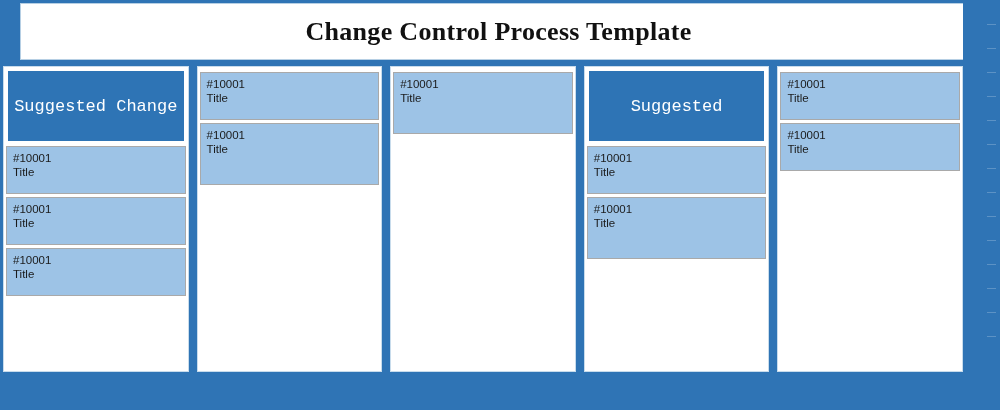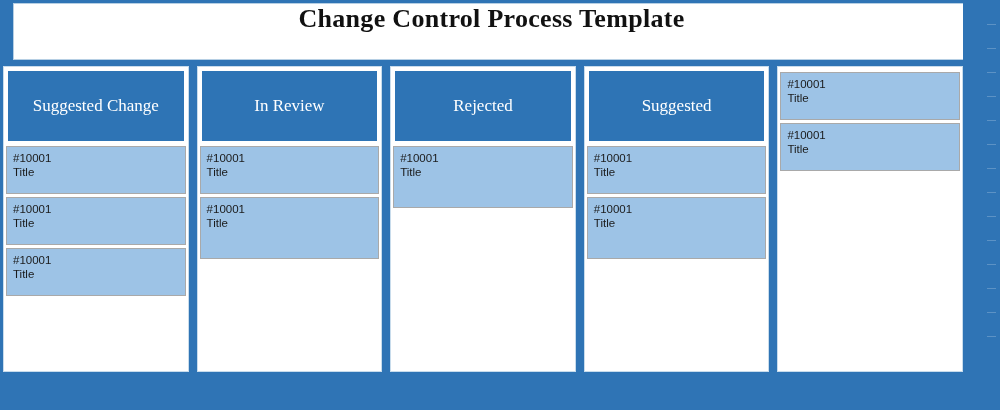--- a/index.html
+++ b/index.html
@@ -12,28 +12,29 @@
     width: 1000px;
     height: 410px;
     background: #2F74B5;
     overflow: hidden;
     font-family: "Liberation Sans", sans-serif;
   }
 
   
   #title-bar {
     position: absolute;
-    left: 13px;
+    left: 20px;
     top: 3px;
     width: 957px;
     height: 57px;
     background: #ffffff;
     border: 1px solid #b6cfe4;
     box-sizing: border-box;
     display: flex;
+    align-items: center;
     justify-content: center;
   }
   #title-text {
     font-family: "Liberation Serif", serif;
     font-weight: bold;
     font-size: 26px;
     color: #111111;
     letter-spacing: 0.3px;
     white-space: nowrap;
   }
@@ -63,21 +64,21 @@
     border: 2px solid #ffffff;
     box-sizing: border-box;
     height: 74px;
     min-height: 74px;
     display: flex;
     align-items: center;
     justify-content: center;
     color: #ffffff;
   }
   .col-header-label {
-    font-family: Liberation Serif, serif;
+    font-family: Liberation Mono, monospace;
     font-size: 17px;
     color: #ffffff;
     text-align: center;
     white-space: nowrap;
   }
   .cards {
     flex: 1 1 auto;
     display: flex;
     flex-direction: column;
     padding-top: 3px;
@@ -141,39 +142,33 @@
           <div class="card-title">Title</div>
         </div>
         <div class="card short">
           <div class="card-id">#10001</div>
           <div class="card-title">Title</div>
         </div>
       </div>
     </div>
 
     <div class="column">
-      <div class="col-header">
-        <span class="col-header-label">In Review</span>
-      </div>
       <div class="cards">
         <div class="card short">
           <div class="card-id">#10001</div>
           <div class="card-title">Title</div>
         </div>
         <div class="card tall">
           <div class="card-id">#10001</div>
           <div class="card-title">Title</div>
         </div>
       </div>
     </div>
 
     <div class="column">
-      <div class="col-header">
-        <span class="col-header-label">Rejected</span>
-      </div>
       <div class="cards">
         <div class="card tall">
           <div class="card-id">#10001</div>
           <div class="card-title">Title</div>
         </div>
       </div>
     </div>
 
     <div class="column">
       <div class="col-header">

